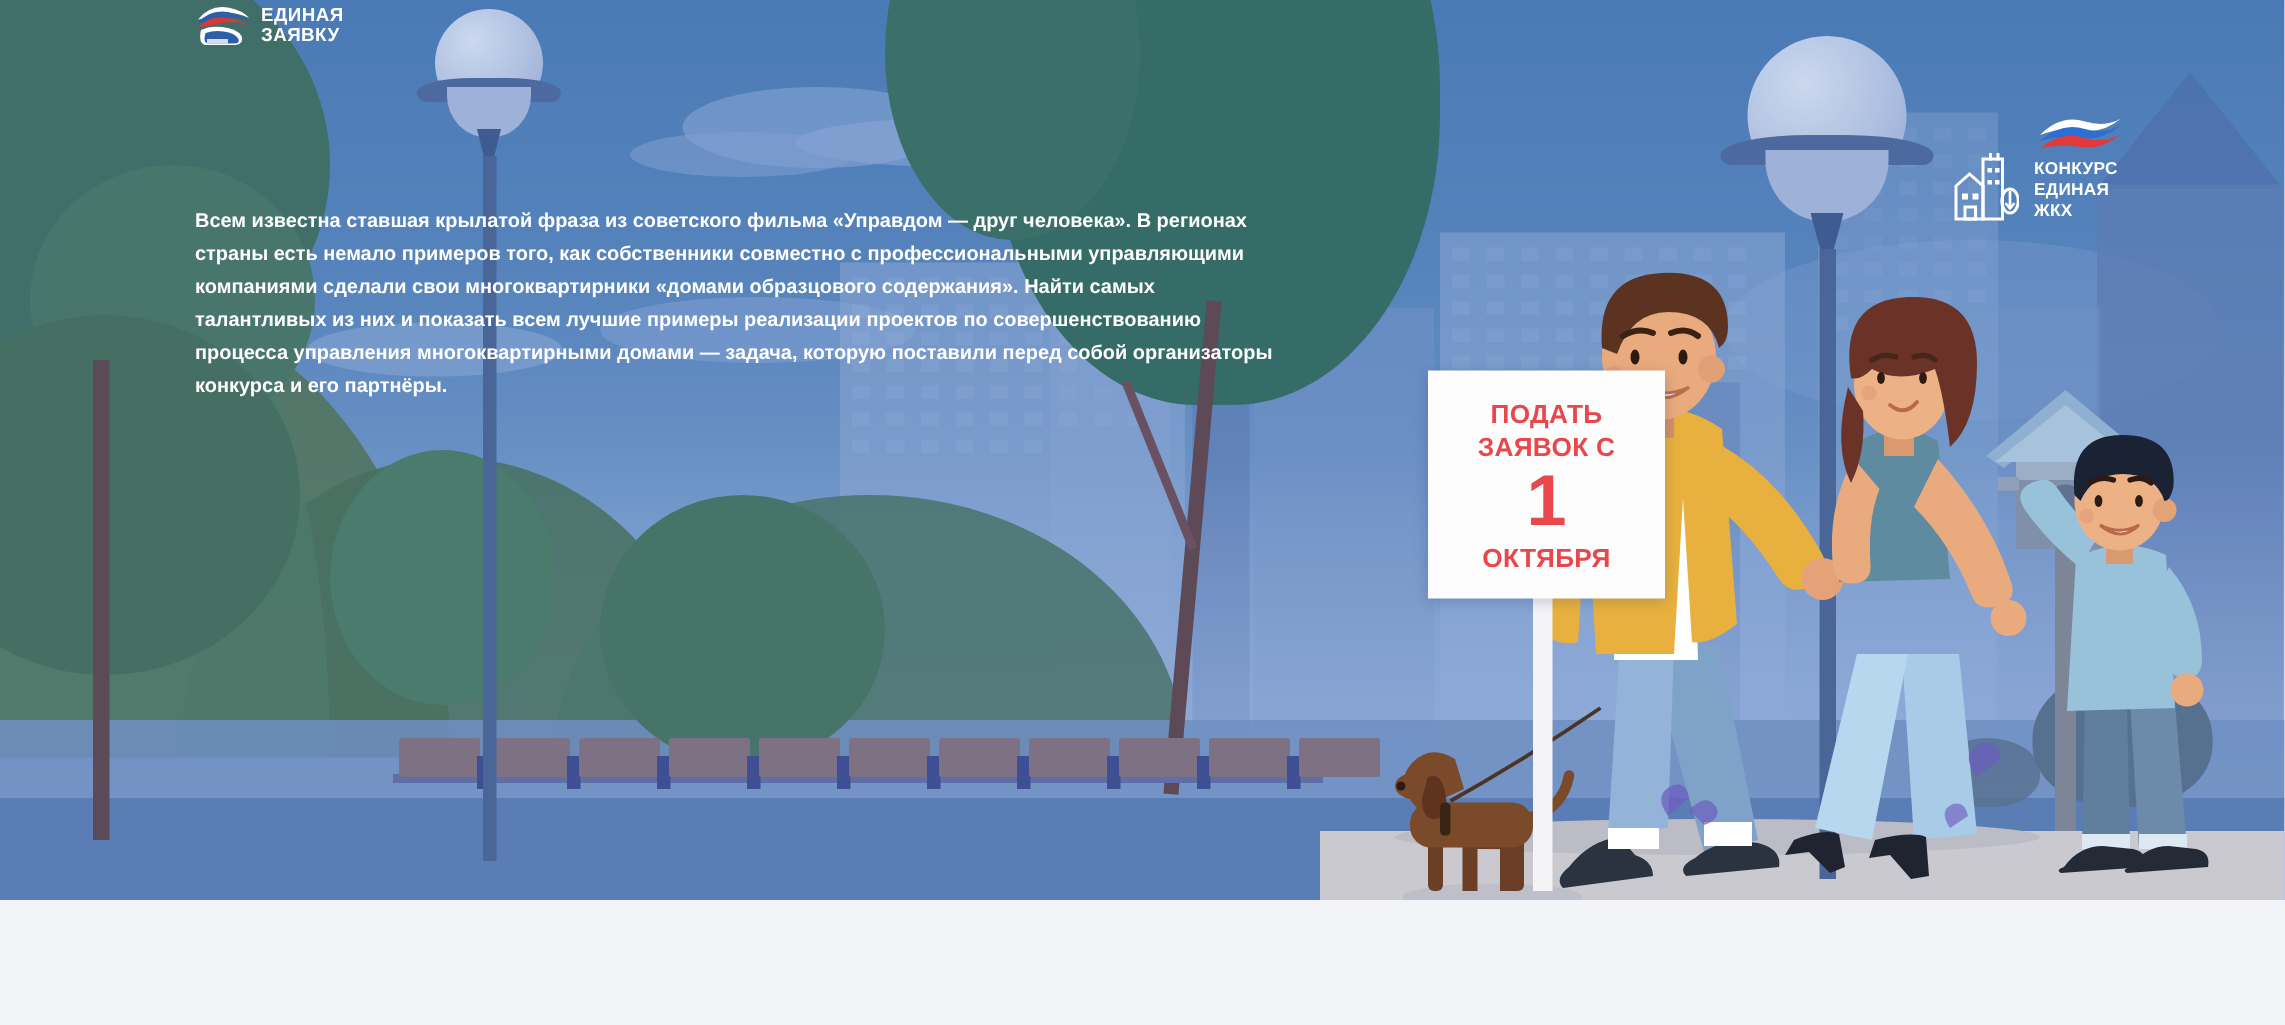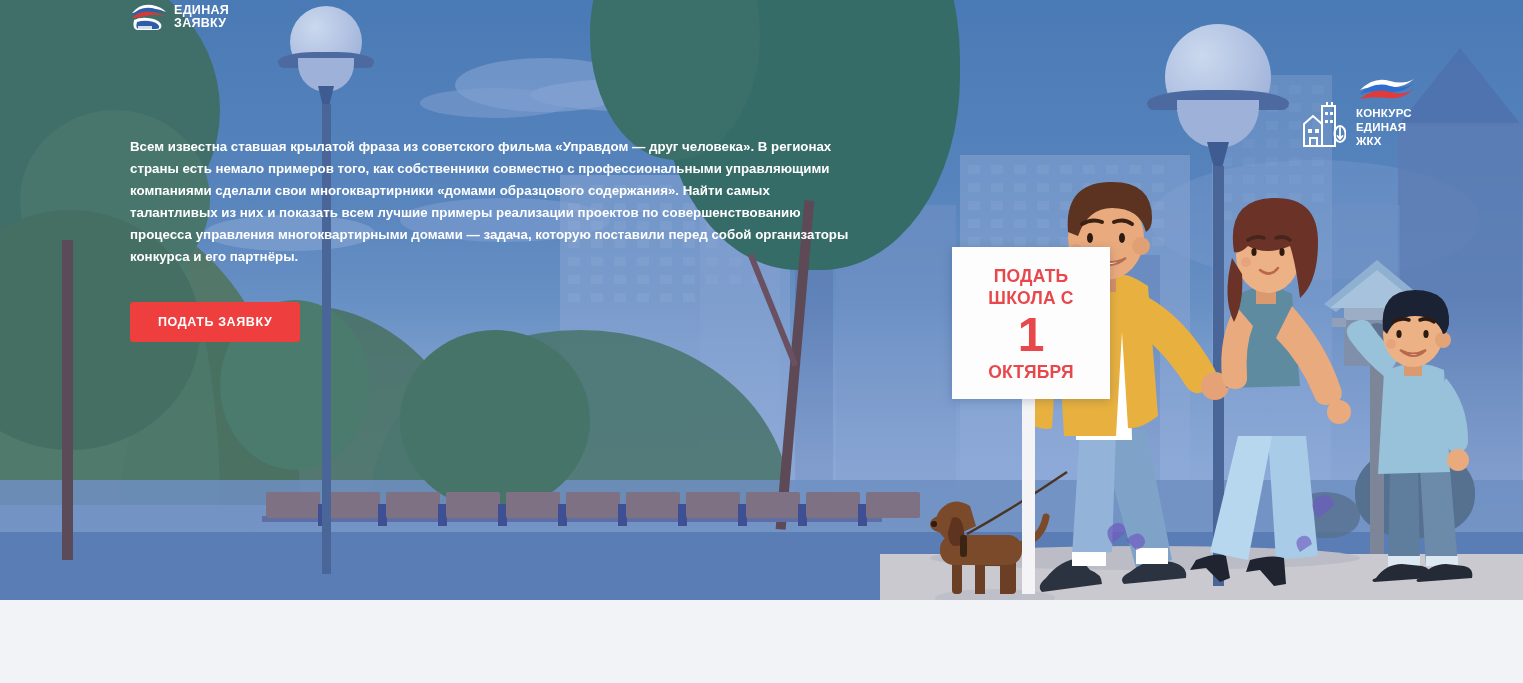--- a/index.html
+++ b/index.html
@@ -557,21 +557,21 @@
     <rect x="26" y="50" width="66" height="58" fill="#8090aa"></rect>
     <rect x="26" y="50" width="66" height="12" fill="#9cadc6"></rect>
     <circle cx="59" cy="78" r="13" fill="#5f7390"></circle>
     <rect x="14" y="60" width="14" height="9" fill="#8fa0b8"></rect>
     <rect x="52" y="106" width="14" height="190" fill="#7d8598"></rect>
   </svg>
 
   <div class="sign-post"></div>
   <div class="sign">
     <div class="sign-top">ПОДАТЬ</div>
-    <div class="sign-top">ШКОЛА С</div>
+    <div class="sign-top">ЗАЯВОК С</div>
     <div class="sign-num">1</div>
     <div class="sign-bottom">ОКТЯБРЯ</div>
   </div>
 
   <svg class="people" viewBox="0 0 1523 600">
 
     <g>
       <ellipse cx="995" cy="598" rx="60" ry="9" fill="#b9b9c4" opacity=".6"></ellipse>
       <path d="M975 556 L1010 556 L1010 594 L1000 594 L1000 566 L985 566 L985 594 L975 594 Z" fill="#6b3f25"></path>
       <rect x="952" y="554" width="10" height="40" rx="4" fill="#6b3f25"></rect>
@@ -740,18 +740,17 @@
       <div class="pl-text">
         <div>КОНКУРС</div>
         <div>ЕДИНАЯ</div>
         <div>ЖКХ</div>
       </div>
     </div>
   </div>
 
   <div class="hero-content">
     <p class="hero-body">Всем известна ставшая крылатой фраза из советского фильма «Управдом — друг человека». В регионах страны есть немало примеров того, как собственники совместно с профессиональными управляющими компаниями сделали свои многоквартирники «домами образцового содержания». Найти самых талантливых из них и показать всем лучшие примеры реализации проектов по совершенствованию процесса управления многоквартирными домами — задача, которую поставили перед собой организаторы конкурса и его партнёры.</p>
-    <button class="cta">ПОДАТЬ ЗАЯВКУ</button>
   </div>
 
 </div>
 
 <div class="below-fold"></div>
 
 </body></html>

